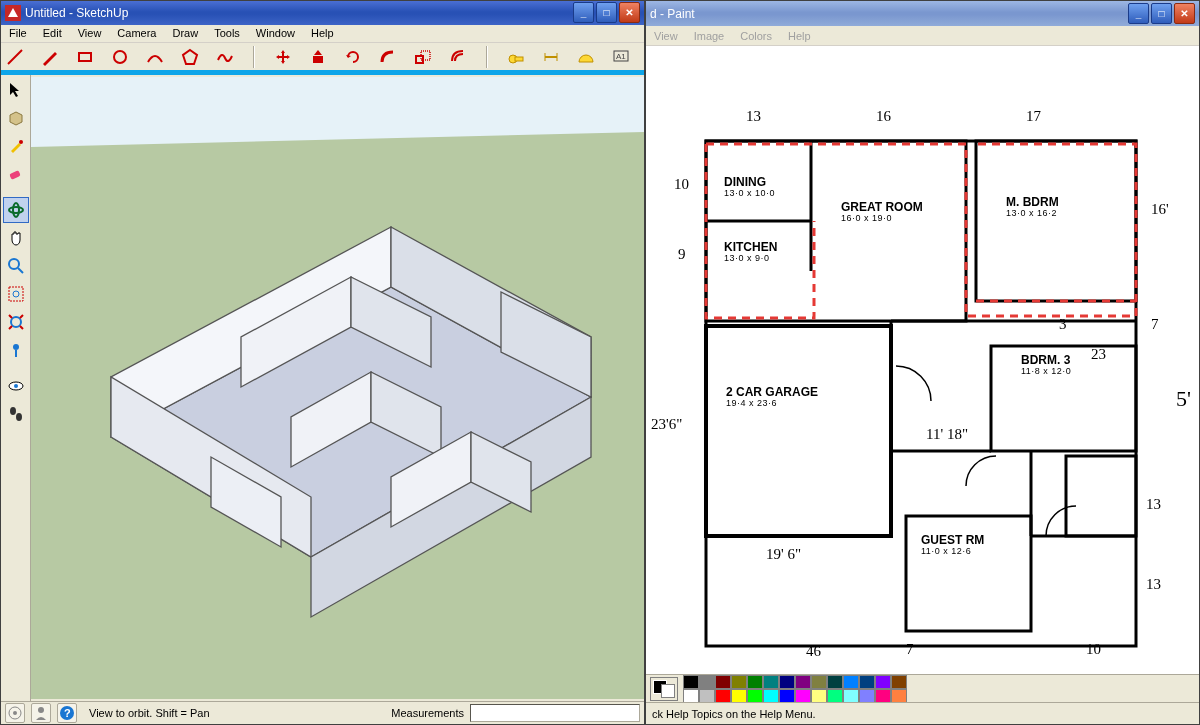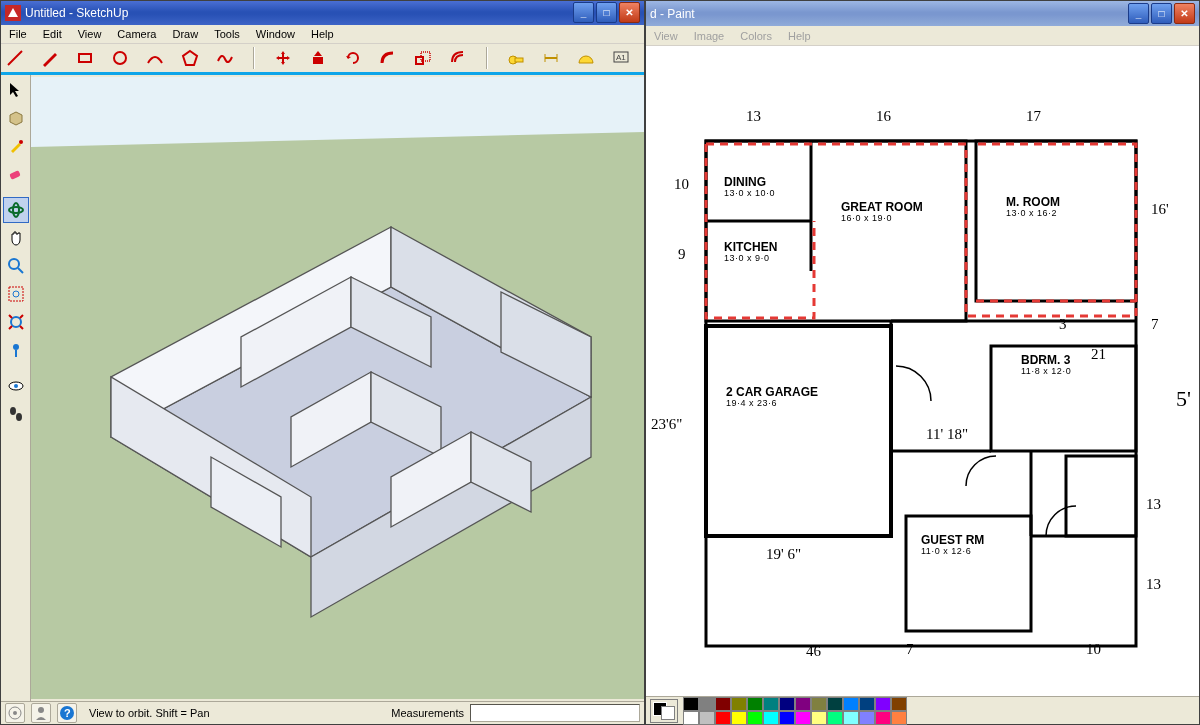--- a/index.html
+++ b/index.html
@@ -20,21 +20,21 @@
              justify-content: center; color: #fff; font-size: 10px; font-weight: bold; border-radius: 2px; }
   .close-btn { background: linear-gradient(#f08262,#c13a17); border-color: #8a2b12; }
 
   
   .menubar { height: 20px; display: flex; align-items: center; font-size: 11px;
              background: #ece9d8; border-bottom: 1px solid #d4d0c8; }
   .menubar span { padding: 2px 8px; }
 
   
   .toolbar { height: 32px; display: flex; align-items: center; background: #ece9d8;
-             border-bottom: 3px solid #0ea5e9; padding: 2px 4px; gap: 15px; flex-wrap: nowrap; }
+             border-bottom: 5px solid #0ea5e9; padding: 2px 4px; gap: 15px; flex-wrap: nowrap; }
   .tbtn { width: 24px; height: 24px; border: 1px solid transparent; display: flex;
           align-items: center; justify-content: center; }
   .tsep { width: 2px; height: 22px; border-left: 1px solid #aca899; border-right: 1px solid #fff; margin: 0 3px; }
 
   
   .workspace { flex: 1; display: flex; background: #ece9d8; }
   .side-toolbar { width: 30px; background: #ece9d8; border-right: 1px solid #aca899;
                   display: flex; flex-direction: column; align-items: center; padding-top: 2px; gap: 2px; }
   .side-toolbar .tbtn { width: 26px; height: 26px; }
   .tbtn.active { border: 1px solid #316ac5; background: #c1d2ee; }
@@ -417,21 +417,21 @@
     </div>
     <div class="room" style="left:78px; top:195px">
       <span>KITCHEN</span>
       <small>13·0 x 9·0</small>
     </div>
     <div class="room" style="left:195px; top:155px">
       <span>GREAT ROOM</span>
       <small>16·0 x 19·0</small>
     </div>
     <div class="room" style="left:360px; top:150px">
-      <span>M. ROOM</span>
+      <span>M. BDRM</span>
       <small>13·0 x 16·2</small>
     </div>
     <div class="room" style="left:80px; top:340px">
       <span>2 CAR GARAGE</span>
       <small>19·4 x 23·6</small>
     </div>
     <div class="room" style="left:375px; top:308px">
       <span>BDRM. 3</span>
       <small>11·8 x 12·0</small>
     </div>
@@ -442,21 +442,21 @@
 
     
     <span class="dim" style="left:100px; top:62px">13</span>
     <span class="dim" style="left:230px; top:62px">16</span>
     <span class="dim" style="left:380px; top:62px">17</span>
     <span class="dim" style="left:28px;  top:130px">10</span>
     <span class="dim" style="left:505px; top:155px">16'</span>
     <span class="dim" style="left:32px;  top:200px">9</span>
     <span class="dim" style="left:505px; top:270px">7</span>
     <span class="dim" style="left:5px;  top:370px">23'6"</span>
-    <span class="dim" style="left:445px; top:300px">21</span>
+    <span class="dim" style="left:445px; top:300px">23</span>
     <span class="dim" style="left:280px; top:380px">11' 18"</span>
     <span class="dim" style="left:120px; top:500px">19' 6"</span>
     <span class="dim" style="left:500px; top:450px">13</span>
     <span class="dim" style="left:530px; top:340px; font-size:22px">5'</span>
     <span class="dim" style="left:160px; top:597px">46</span>
     <span class="dim" style="left:260px; top:595px">7</span>
     <span class="dim" style="left:440px; top:595px">10</span>
     <span class="dim" style="left:500px; top:530px">13</span>
     <span class="dim" style="left:413px; top:270px">3</span>
   </div>
@@ -491,13 +491,16 @@
         <div class="swatch" style="background: rgb(255, 0, 255);"></div>
         <div class="swatch" style="background: rgb(255, 255, 128);"></div>
         <div class="swatch" style="background: rgb(0, 255, 128);"></div>
         <div class="swatch" style="background: rgb(128, 255, 255);"></div>
         <div class="swatch" style="background: rgb(128, 128, 255);"></div>
         <div class="swatch" style="background: rgb(255, 0, 128);"></div>
         <div class="swatch" style="background: rgb(255, 128, 64);"></div>
       </div>
   </div>
 
+  <div class="paint-status">
+    <span>ck Help Topics on the Help Menu.</span>
+  </div>
 </div>
 
 </body></html>

